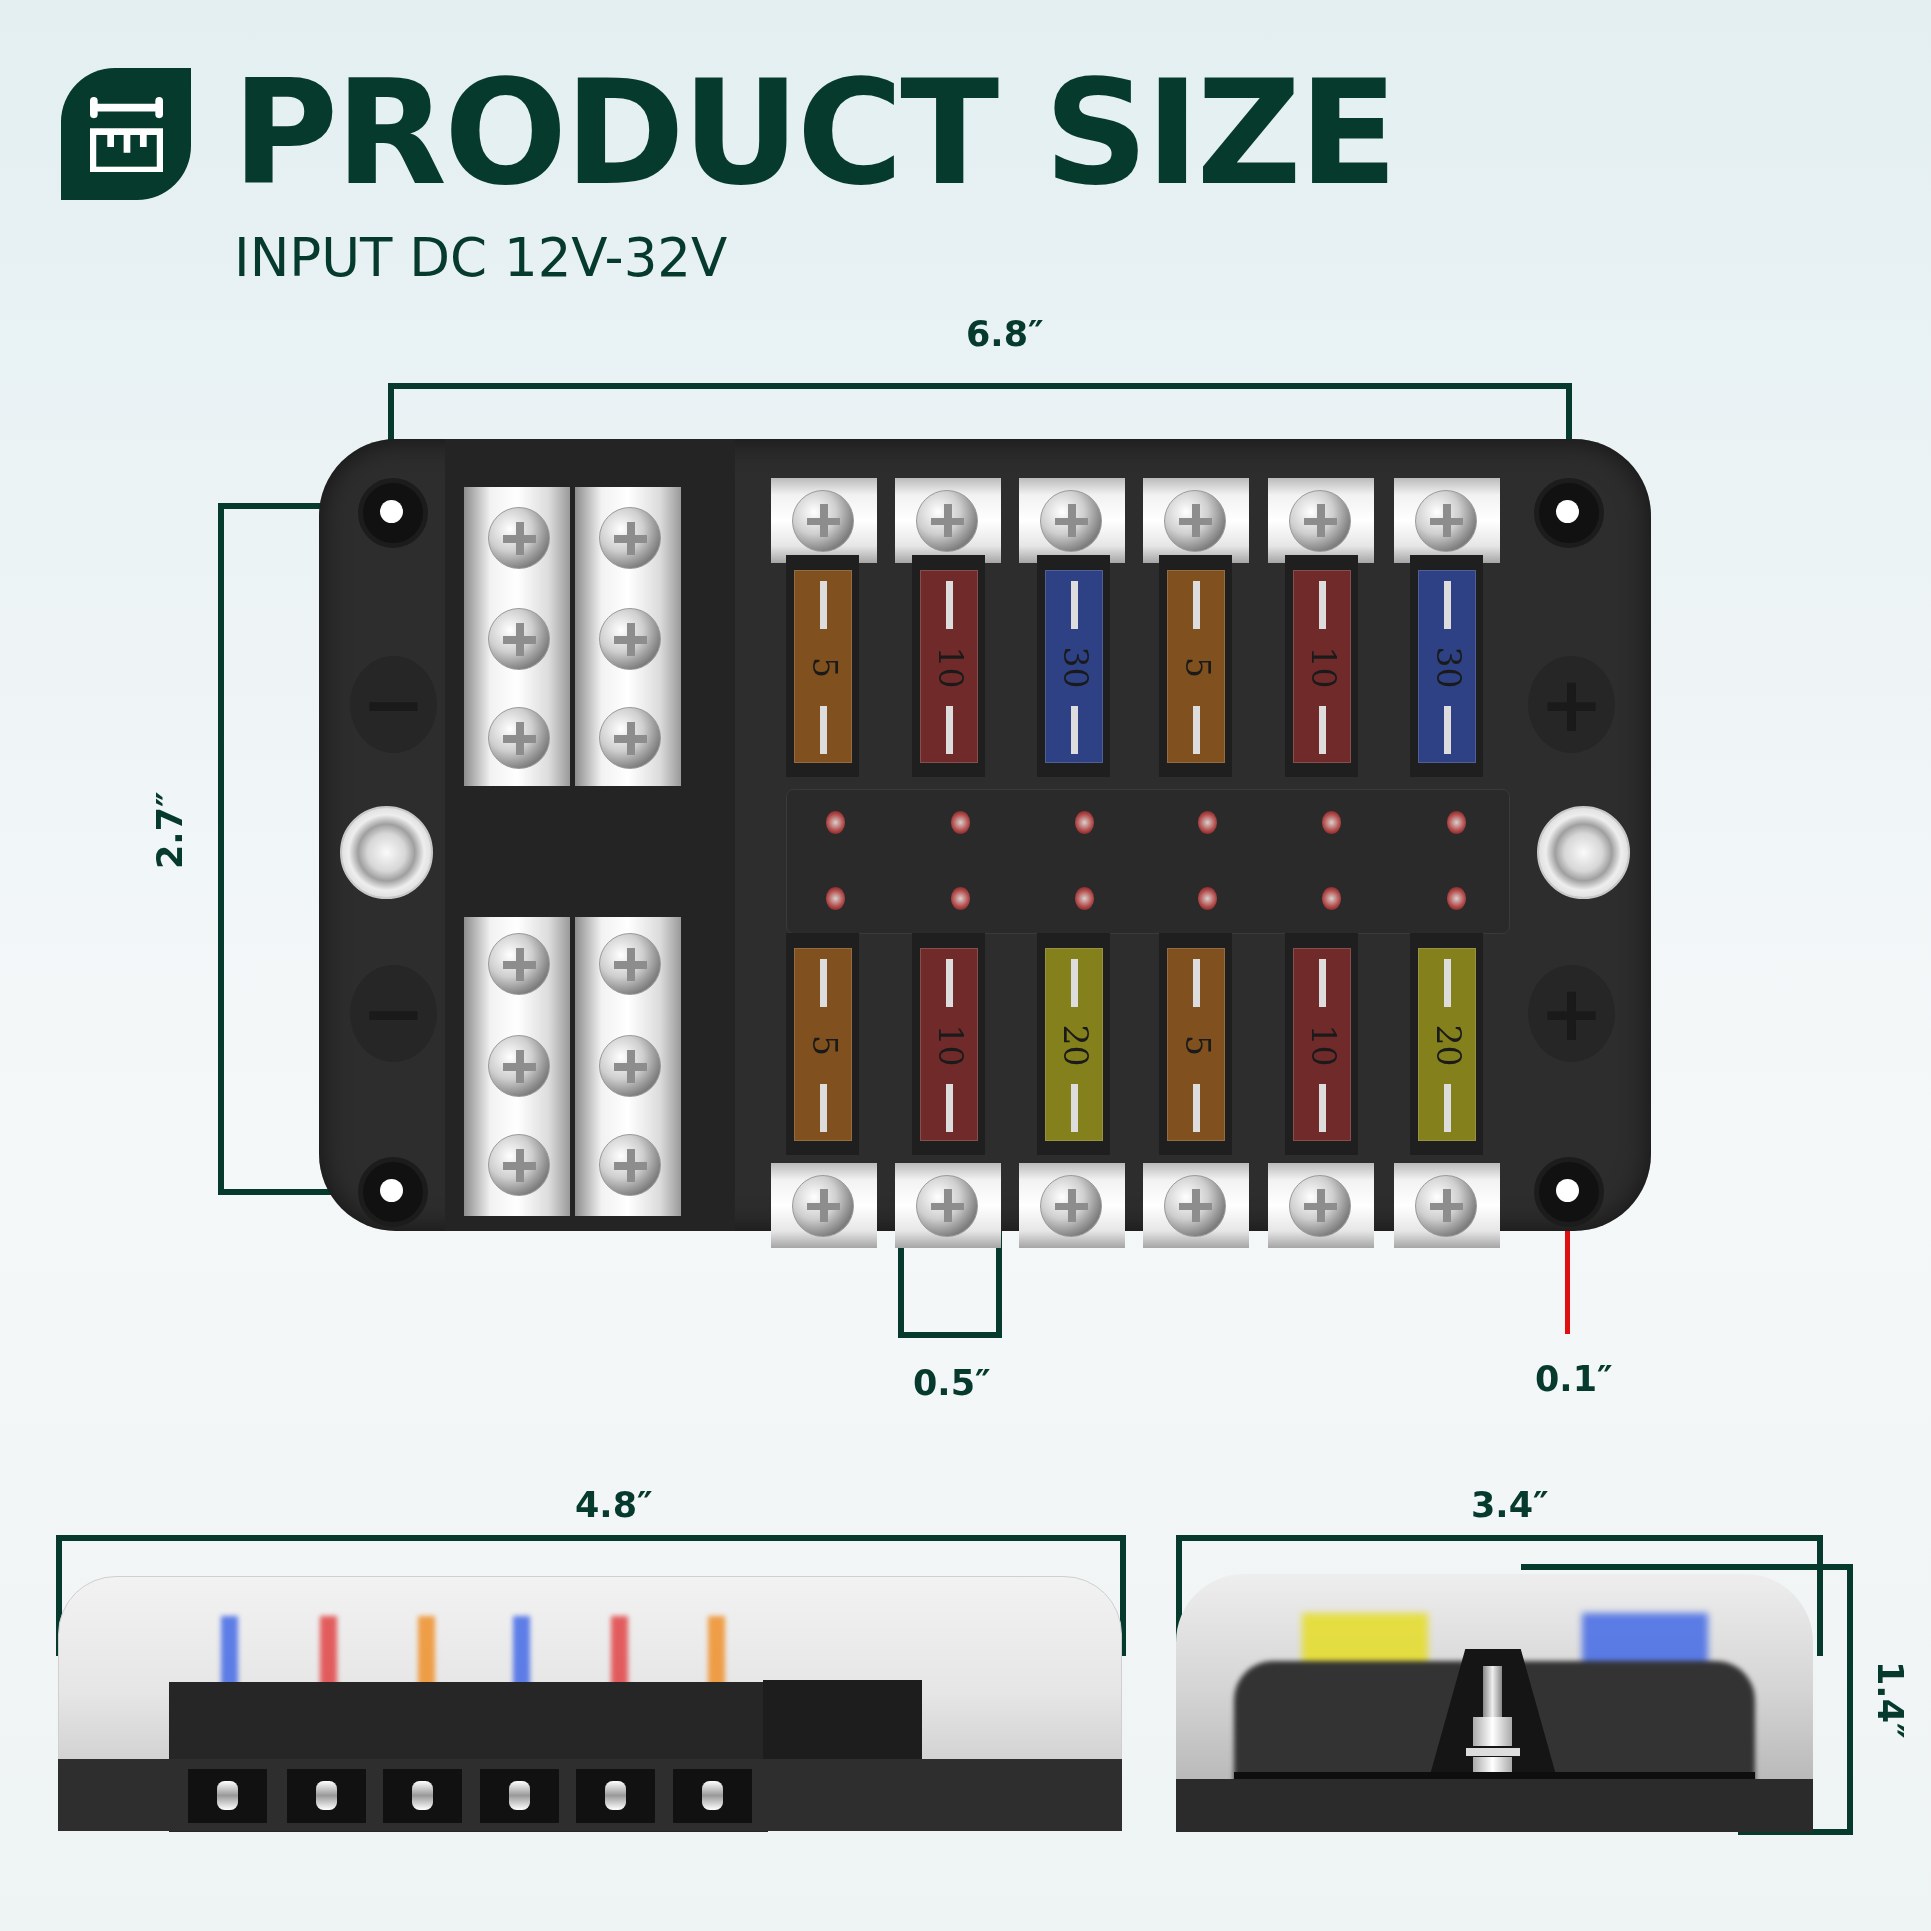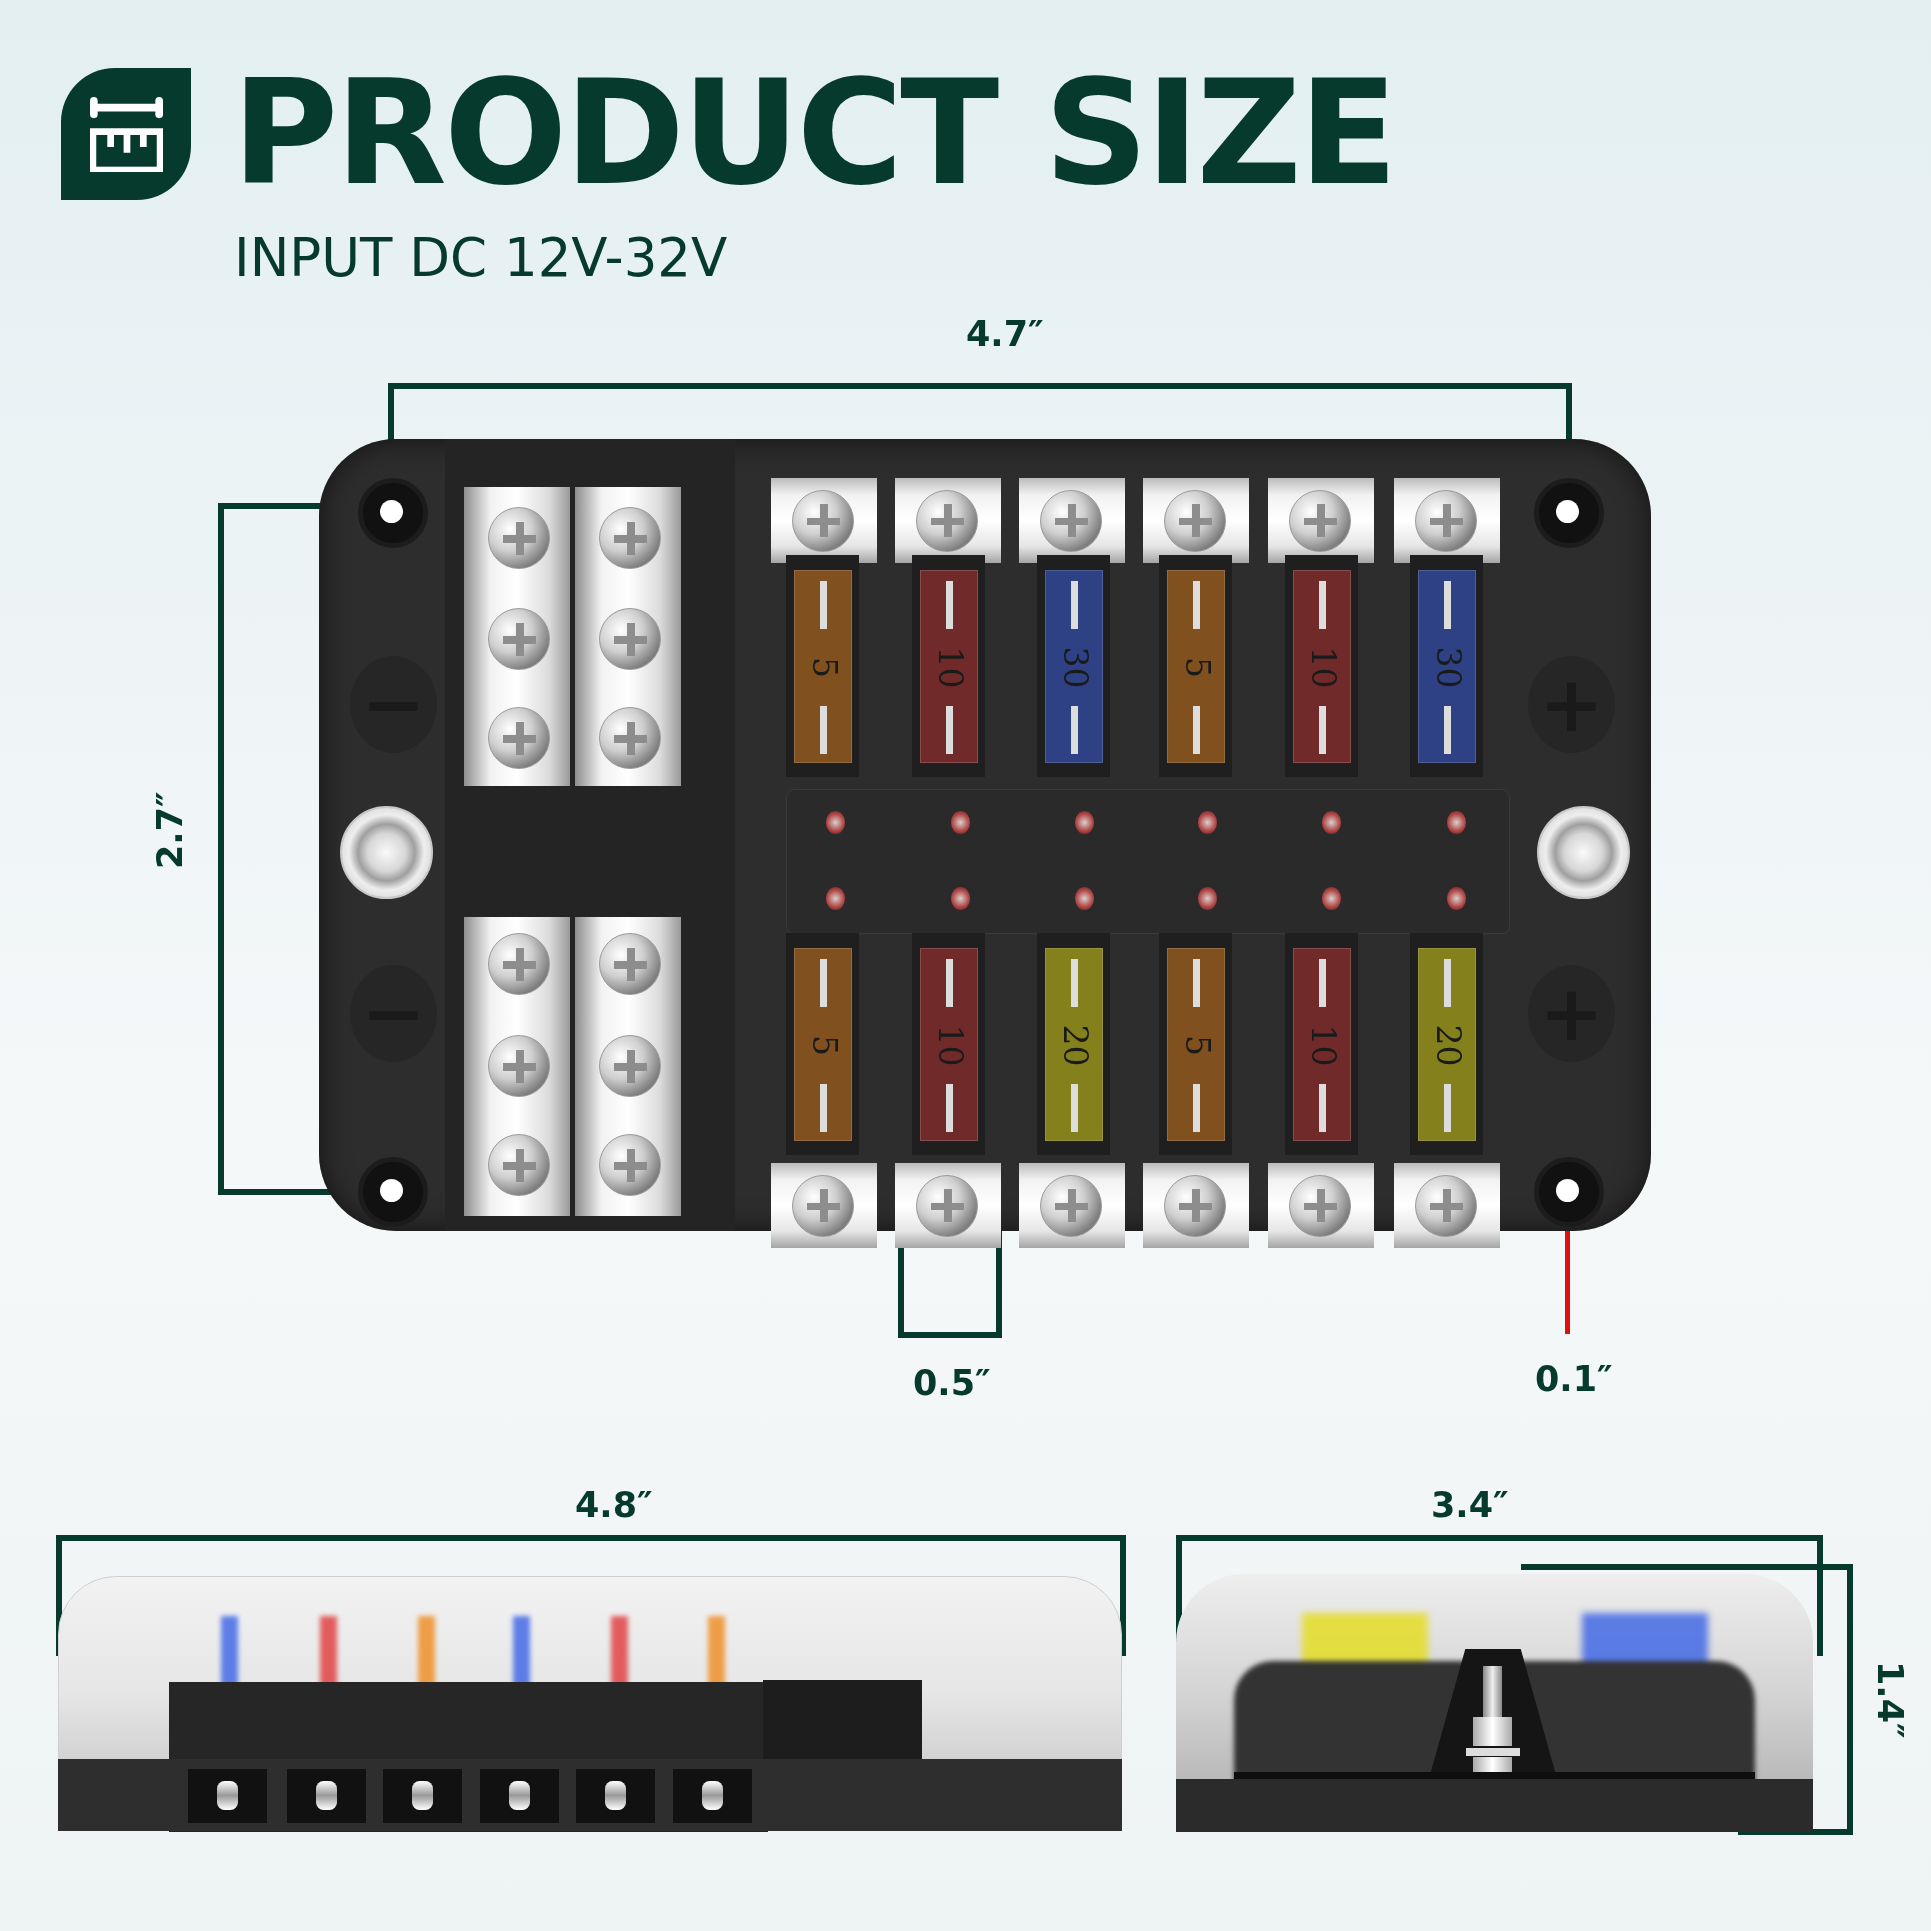--- a/index.html
+++ b/index.html
@@ -164,21 +164,21 @@
     <rect x="68" y="0" width="8" height="22" rx="4" fill="#fff"></rect>
     <rect x="3" y="36" width="70" height="40" fill="none" stroke="#fff" stroke-width="7"></rect>
     <rect x="18" y="36" width="7" height="16" fill="#fff"></rect>
     <rect x="35" y="36" width="7" height="22" fill="#fff"></rect>
     <rect x="52" y="36" width="7" height="16" fill="#fff"></rect>
   </svg>
 </div>
 <div class="abs title">PRODUCT SIZE</div>
 <div class="abs subtitle">INPUT DC 12V-32V</div>
 
-<div class="dim-label" style="left:966px;top:314px;">4.7″</div>
+<div class="dim-label" style="left:966px;top:314px;">6.8″</div>
 <div class="dim-line" style="left:388px;top:383px;width:1184px;height:5.8px;"></div>
 <div class="dim-line" style="left:388px;top:383px;width:5.8px;height:122px;"></div>
 <div class="dim-line" style="left:1566px;top:383px;width:5.8px;height:122px;"></div>
 
 <div class="dim-label" style="left:150px;top:811px;transform:rotate(-90deg);transform-origin:left top;top:869px;">2.7″</div>
 <div class="dim-line" style="left:218px;top:503px;width:5.8px;height:691px;"></div>
 <div class="dim-line" style="left:218px;top:503px;width:174px;height:5.8px;"></div>
 <div class="dim-line" style="left:218px;top:1189px;width:174px;height:5.8px;"></div>
 
 <div class="dim-line" style="left:898px;top:1197px;width:5.8px;height:141px;"></div>
@@ -381,21 +381,21 @@
   <div class="side-body" style="left:705px;top:104px;width:159px;height:150px;background:#1d1d1d;"></div>
   <div class="base"></div>
   <div class="side-terminal" style="left:130px;top:193px;"></div>
   <div class="side-terminal" style="left:229px;top:193px;"></div>
   <div class="side-terminal" style="left:325px;top:193px;"></div>
   <div class="side-terminal" style="left:422px;top:193px;"></div>
   <div class="side-terminal" style="left:518px;top:193px;"></div>
   <div class="side-terminal" style="left:615px;top:193px;"></div>
 </div>
 
-<div class="dim-label" style="left:1431px;top:1485px;">3.4″</div>
+<div class="dim-label" style="left:1471px;top:1485px;">3.4″</div>
 <div class="dim-line" style="left:1176px;top:1535px;width:647px;height:5.8px;"></div>
 <div class="dim-line" style="left:1176px;top:1535px;width:5.8px;height:121px;"></div>
 <div class="dim-line" style="left:1817px;top:1535px;width:5.8px;height:121px;"></div>
 
 <div class="dim-line" style="left:1521px;top:1564px;width:332px;height:5.8px;"></div>
 <div class="dim-line" style="left:1847px;top:1564px;width:5.8px;height:270px;"></div>
 <div class="dim-line" style="left:1738px;top:1829px;width:115px;height:5.8px;"></div>
 <div class="dim-label" style="left:1910px;top:1661px;transform:rotate(90deg);transform-origin:left top;">1.4″</div>
 
 <div class="abs end-view">

